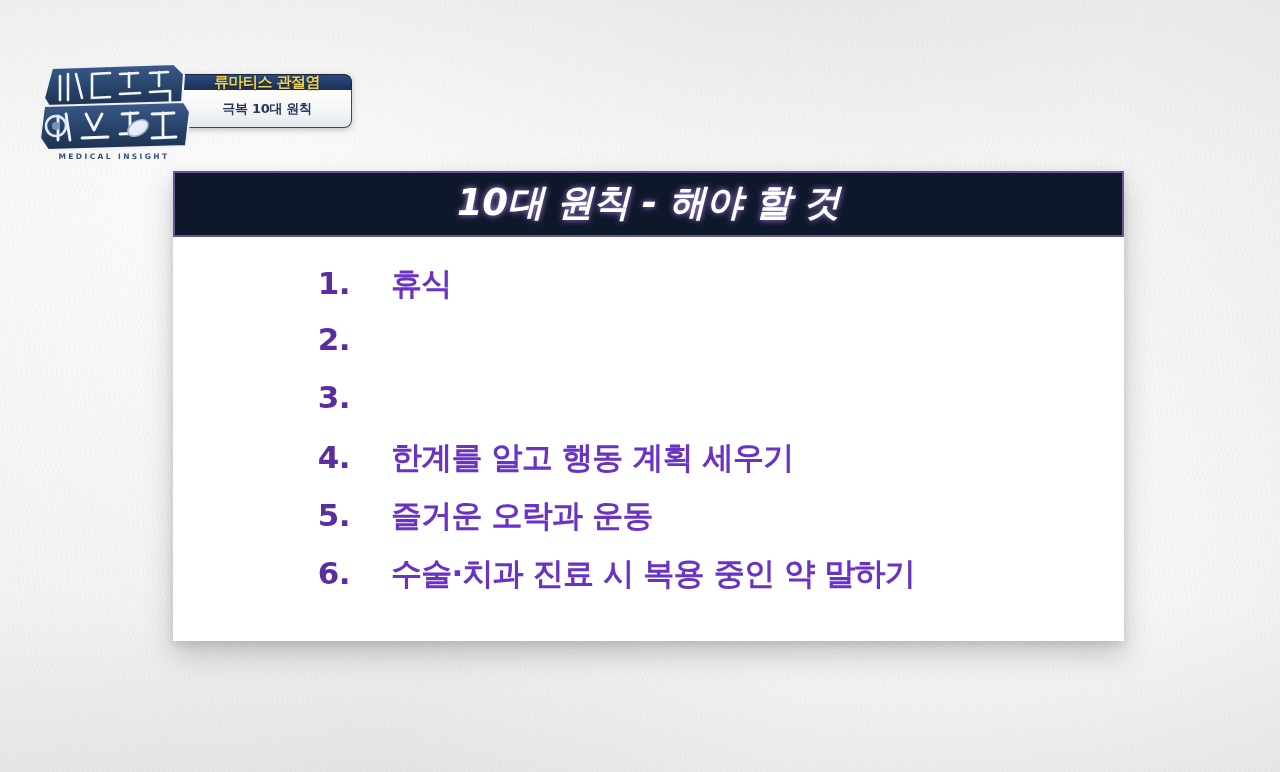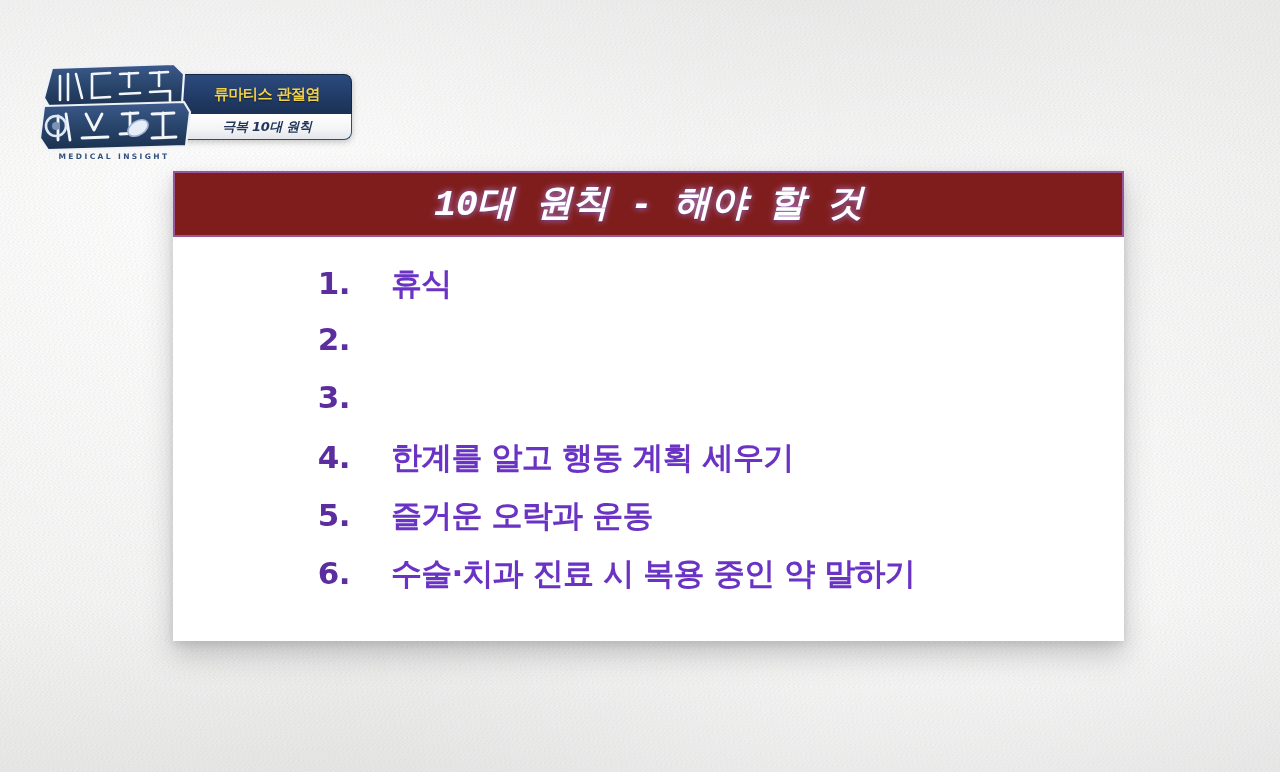--- a/index.html
+++ b/index.html
@@ -63,50 +63,49 @@
   
   .badge-group {
     position: absolute;
     left: 182px;
     top: 74px;
     z-index: 5;
     filter: drop-shadow(0 2px 3px rgba(0,0,0,0.22));
   }
   .badge-top {
     width: 170px;
-    height: 40px;
+    height: 16px;
     background: linear-gradient(180deg, #2b4a7e 0%, #223c68 55%, #1b3154 100%);
     border-radius: 4px 8px 0 0;
     display: flex;
     align-items: center;
     justify-content: center;
     border: 1px solid #15263f;
     border-bottom: none;
     box-sizing: border-box;
   }
   .badge-top span {
     font-size: 15px;
     font-weight: bold;
     color: #f2d24b;
     letter-spacing: -0.5px;
     text-shadow: 0 1px 1px rgba(0,0,0,0.55);
     white-space: nowrap;
   }
   .badge-bottom {
     width: 170px;
-    height: 26px;
+    height: 38px;
     background: linear-gradient(180deg, #ffffff 0%, #f3f4f6 60%, #e3e6ea 100%);
     display: flex;
     align-items: center;
     justify-content: center;
     border: 1px solid #2b4a7e;
     border-top: none;
     border-radius: 0 0 8px 4px;
     box-sizing: border-box;
-    font-style: italic;
   }
   .badge-bottom span {
     font-size: 13px;
     font-weight: bold;
     color: #22355a;
     letter-spacing: -0.3px;
     white-space: nowrap;
   }
 
   
@@ -116,26 +115,25 @@
     top: 171px;
     width: 951px;
     height: 470px;
     background: #ffffff;
     box-shadow: 0 14px 26px rgba(90,90,95,0.30), 0 3px 8px rgba(90,90,95,0.16);
     z-index: 4;
   }
   .card-header {
     position: relative;
     height: 66px;
-    background: #7f1d1d;
+    background: #0f172a;
     box-shadow: inset 0 0 0 2px rgba(175,135,255,0.55);
     display: flex;
     align-items: center;
     justify-content: center;
-    font-family: Liberation Mono, monospace;
   }
   .card-header .title {
     font-size: 37px;
     font-weight: bold;
     font-style: italic;
     color: #ffffff;
     letter-spacing: -0.5px;
     text-shadow: 0 0 6px rgba(190,160,255,0.85), 0 1px 2px rgba(30,0,110,0.45);
     white-space: nowrap;
     transform: translateY(-1px);

